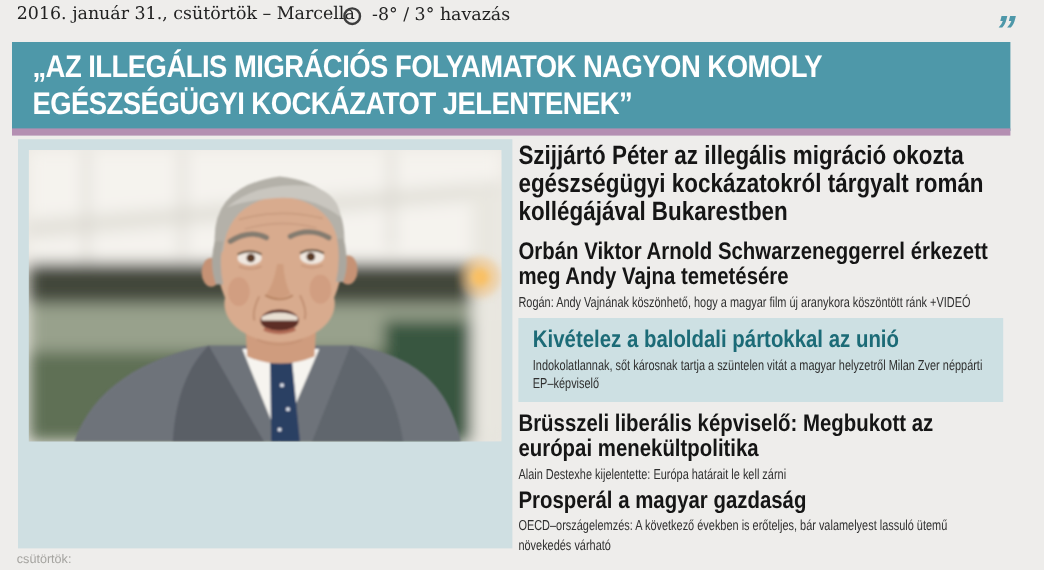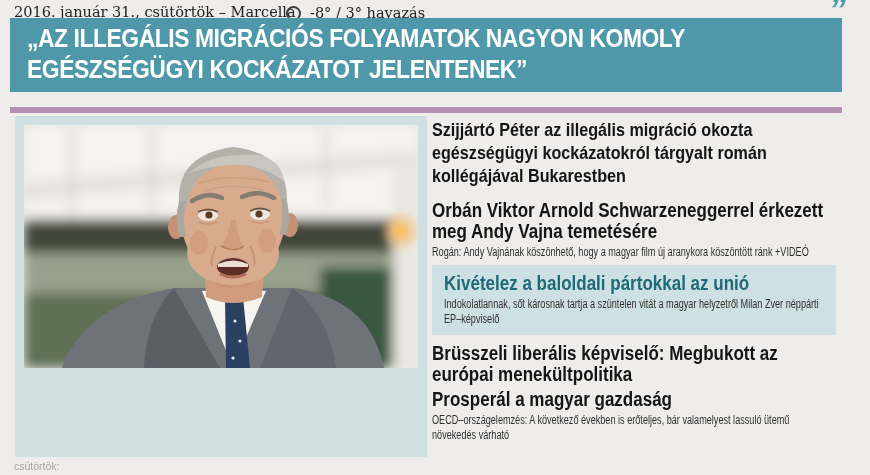--- a/index.html
+++ b/index.html
@@ -17,21 +17,21 @@
     position:absolute;left:286px;top:4px;height:18px;
     display:flex;align-items:center;gap:9px;cursor:pointer;
   }
   .weather-circle{
     width:11px;height:11px;border:2.5px solid #3d3d3d;border-radius:50%;
     box-sizing:content-box;
   }
   .weather-text{font-family:"DejaVu Serif",serif;font-size:14.5px;color:#222;}
   
   .banner{
-    position:absolute;left:10px;top:18px;width:832px;height:74px;
+    position:absolute;left:10px;top:35px;width:832px;height:74px;
     background:#4e98a9;
   }
   .banner-title{
     position:absolute;left:17px;top:5px;
     font-weight:bold;font-size:26px;line-height:31px;color:#ffffff;
     text-transform:uppercase;letter-spacing:-0.5px;
     display:block;width:113.6%;transform:scaleX(.88);transform-origin:0 0;
   }
   .banner-ornament{
     position:absolute;right:-4px;top:-26px;
@@ -45,21 +45,21 @@
   
   .lead-card{
     position:absolute;left:15px;top:116px;width:412px;height:341px;
     background:#cfdfe2;cursor:pointer;
   }
   .lead-photo{position:absolute;left:9px;top:9px;width:394px;height:243px;display:block;}
   
   .articles{position:absolute;left:432px;top:118px;width:404px;}
   .article{margin:0;}
   .a-title{color:#151515;font-weight:bold;margin:0;cursor:pointer;}
-  .a-title.lg{font-size:19px;line-height:23px;}
+  .a-title.lg{font-size:22px;line-height:23px;}
   .a-title.md{font-size:20px;line-height:21px;}
   .a-sub{color:#2f2f2f;font-size:12px;line-height:15.5px;margin-top:3px;cursor:pointer;}
   .cx85{display:block;width:117.6%;transform:scaleX(.85);transform-origin:0 0;}
   .cx76{display:block;width:131.5%;transform:scaleX(.76);transform-origin:0 0;}
   .mb13{margin-bottom:13px;}
   .mb4{margin-bottom:4px;}
   .mb8{margin-bottom:8px;}
   .highlight-box{
     background:#cde0e3;box-sizing:border-box;width:404px;
     padding:8px 16px 7px 12px;
@@ -200,20 +200,23 @@
       </h3>
     <div class="a-sub">
         <span class="cx76">Indokolatlannak, sőt károsnak tartja a szüntelen vitát a magyar helyzetről Milan Zver néppárti EP–képviselő</span>
       </div>
   </div>
 
   <div class="article mb4">
     <h3 class="a-title md">
         <span class="cx85">Brüsszeli liberális képviselő: Megbukott az európai menekültpolitika</span>
       </h3>
+    <div class="a-sub">
+        <span class="cx76">Alain Destexhe kijelentette: Európa határait le kell zárni</span>
+      </div>
   </div>
 
   <div class="article">
     <h3 class="a-title md">
         <span class="cx85">Prosperál a magyar gazdaság</span>
       </h3>
     <div class="a-sub">
         <span class="cx76">OECD–országelemzés: A következő években is erőteljes, bár valamelyest lassuló ütemű növekedés várható</span>
       </div>
   </div>

